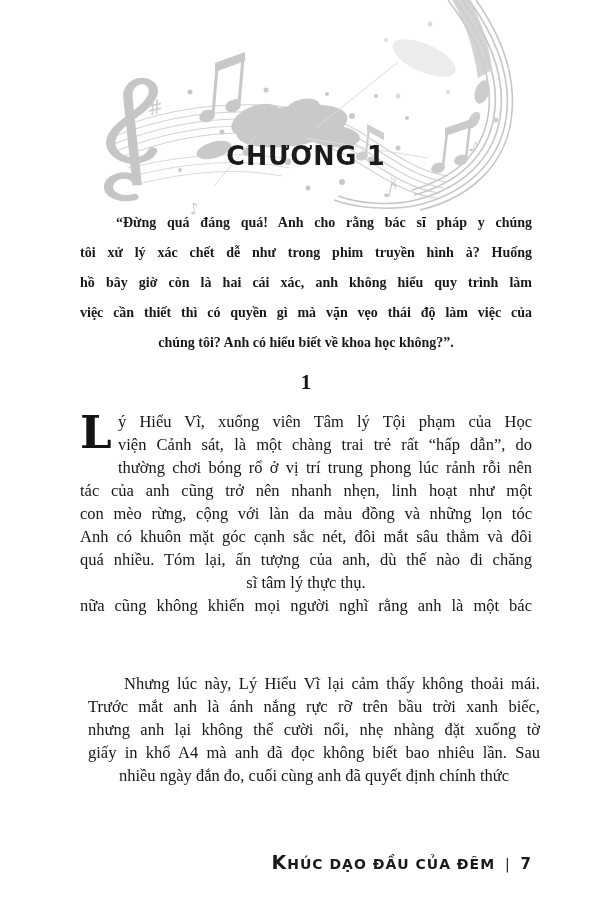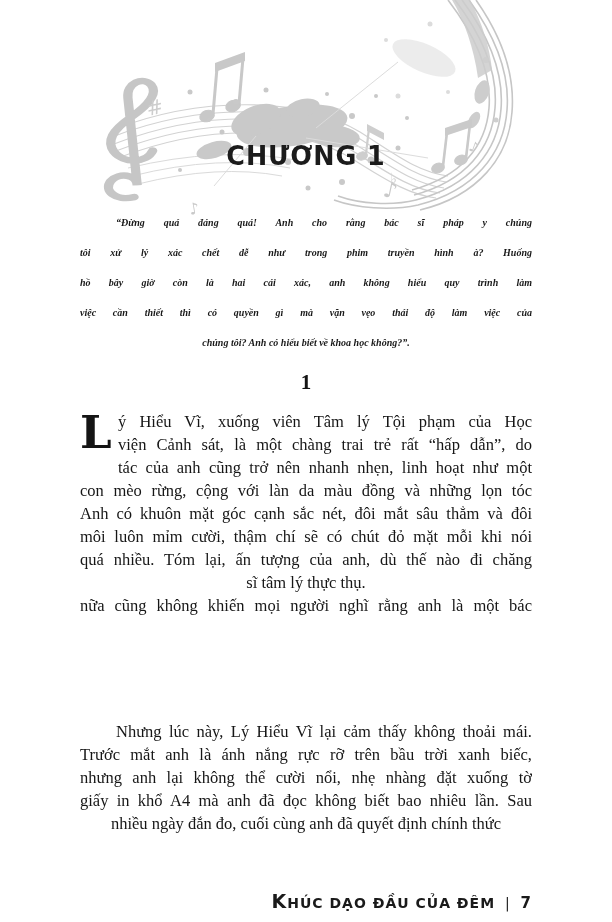--- a/index.html
+++ b/index.html
@@ -10,45 +10,45 @@
   }
   .ornament{position:absolute;top:0;left:0;width:612px;height:250px;}
   .chapter{
     position:absolute;top:140px;left:0;width:612px;text-align:center;
     font-family:"DejaVu Sans","Liberation Sans",sans-serif;
     font-weight:bold;font-size:27px;letter-spacing:1px;color:#1b1b1b;
     transform:scaleX(.94);
   }
   .quote{
     position:absolute;top:208px;left:80px;width:452px;
-    font-size:10px;font-style:italic;font-weight:bold;color:#181818;
+    font-size:14px;font-weight:bold;color:#181818;
   }
   .quote .jline{height:30px;line-height:30px;}
   .section-number{
     position:absolute;top:370px;left:0;width:612px;text-align:center;
     font-weight:bold;font-size:21px;color:#141414;
   }
   .para{position:absolute;left:80px;width:452px;font-size:16.5px;color:#161616;}
   .para1{top:410px;}
-  .para2{top:720px;}
+  .para2{top:672px;margin-left:8px;}
   .jline{height:23px;line-height:23px;overflow:hidden;text-align:justify;}
   .jline::after{content:"";display:inline-block;width:100%;height:0;}
   .jline.last{text-align:center;}
   .jline.last::after{content:none;}
   .jline.indent{text-indent:36px;}
   .dropcap{
     float:left;width:32px;height:46px;margin:1px 6px 0 0;
     font-size:45px;line-height:44px;font-weight:bold;
     font-family:"DejaVu Serif","Liberation Serif",serif;color:#141414;
   }
   .footer{
     position:absolute;top:851px;left:80px;width:452px;
     text-align:right;color:#1a1a1a;
     font-family:"DejaVu Sans","Liberation Sans",sans-serif;
-    font-weight:bold;font-size:14px;letter-spacing:1px;margin-top:39px;
+    font-weight:bold;font-size:14px;letter-spacing:1px;
   }
   .footer-title{display:inline-block;text-transform:uppercase;}
   .footer-title::first-letter{font-size:19px;}
   .footer-sep{margin:0 4px;font-weight:normal;}
   .footer-page{font-size:15px;}
 </style>
 </head>
 <body>
 
 <svg class="ornament" viewBox="0 0 612 250" aria-hidden="true">
@@ -154,24 +154,24 @@
     <div class="jline last">chúng tôi? Anh có hiểu biết về khoa học không?”.</div>
   </div>
 
 <div class="section-number">1</div>
 
 <div class="para para1">
   <span class="dropcap">L</span>
   <div>
       <div class="jline">ý Hiểu Vĩ, xuống viên Tâm lý Tội phạm của Học</div>
       <div class="jline">viện Cảnh sát, là một chàng trai trẻ rất “hấp dẫn”, do</div>
+      <div class="jline">thường chơi bóng rổ ở vị trí trung phong lúc rảnh rỗi nên</div>
       <div class="jline">tác của anh cũng trở nên nhanh nhẹn, linh hoạt như một</div>
       <div class="jline">con mèo rừng, cộng với làn da màu đồng và những lọn tóc</div>
       <div class="jline">Anh có khuôn mặt góc cạnh sắc nét, đôi mắt sâu thẳm và đôi</div>
-      <div class="jline">môi luôn mỉm cười, thậm chí sẽ có chút đỏ mặt mỗi khi nói</div>
       <div class="jline">quá nhiều. Tóm lại, ấn tượng của anh, dù thế nào đi chăng</div>
       <div class="jline last">sĩ tâm lý thực thụ.</div>
       <div class="jline">nữa cũng không khiến mọi người nghĩ rằng anh là một bác</div>
     </div>
 </div>
 
 <div class="para para2">
     <div class="jline indent">Nhưng lúc này, Lý Hiểu Vĩ lại cảm thấy không thoải mái.</div>
     <div class="jline">Trước mắt anh là ánh nắng rực rỡ trên bầu trời xanh biếc,</div>
     <div class="jline">nhưng anh lại không thể cười nổi, nhẹ nhàng đặt xuống tờ</div>

